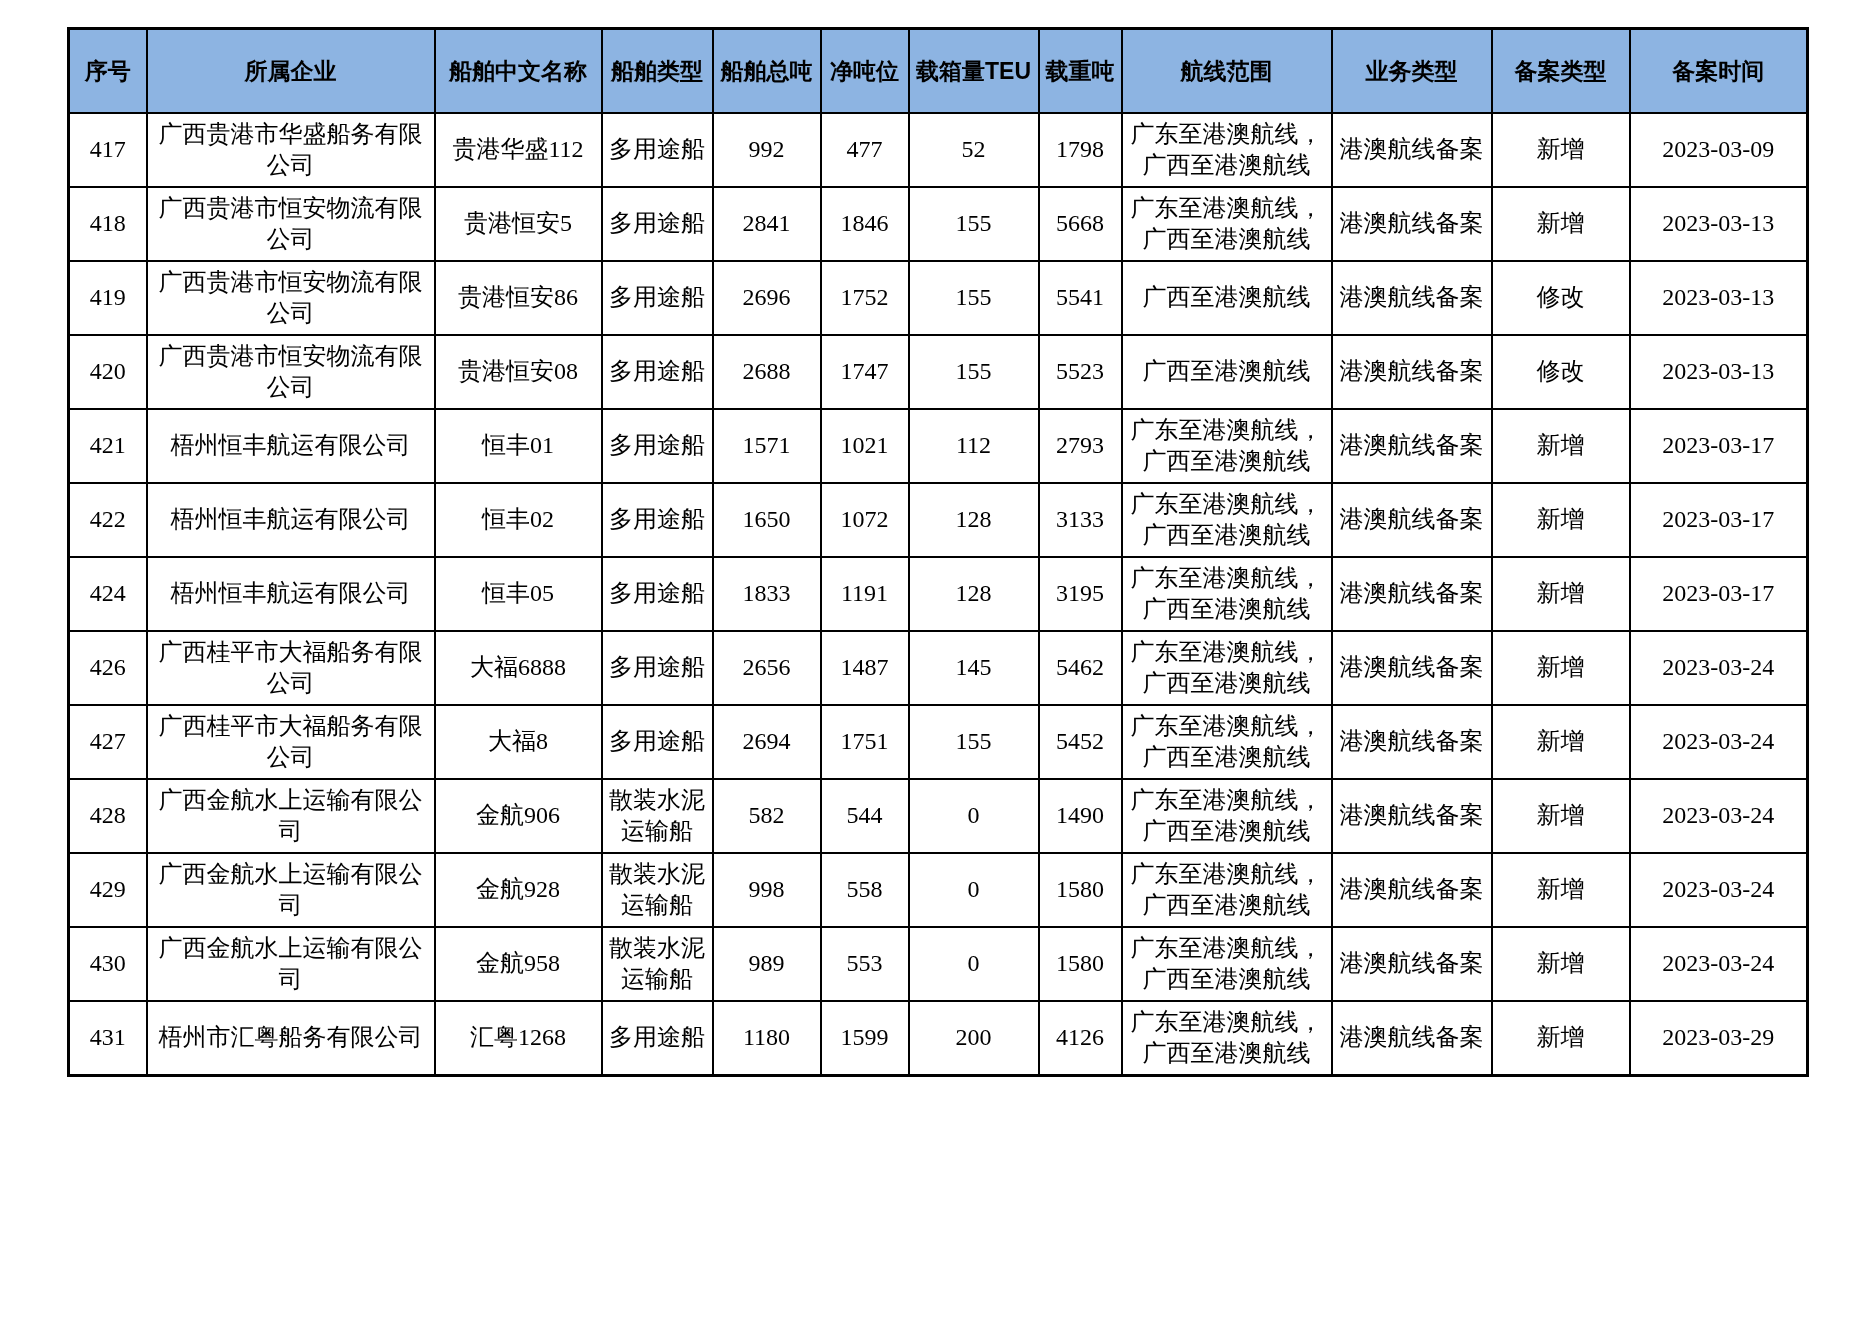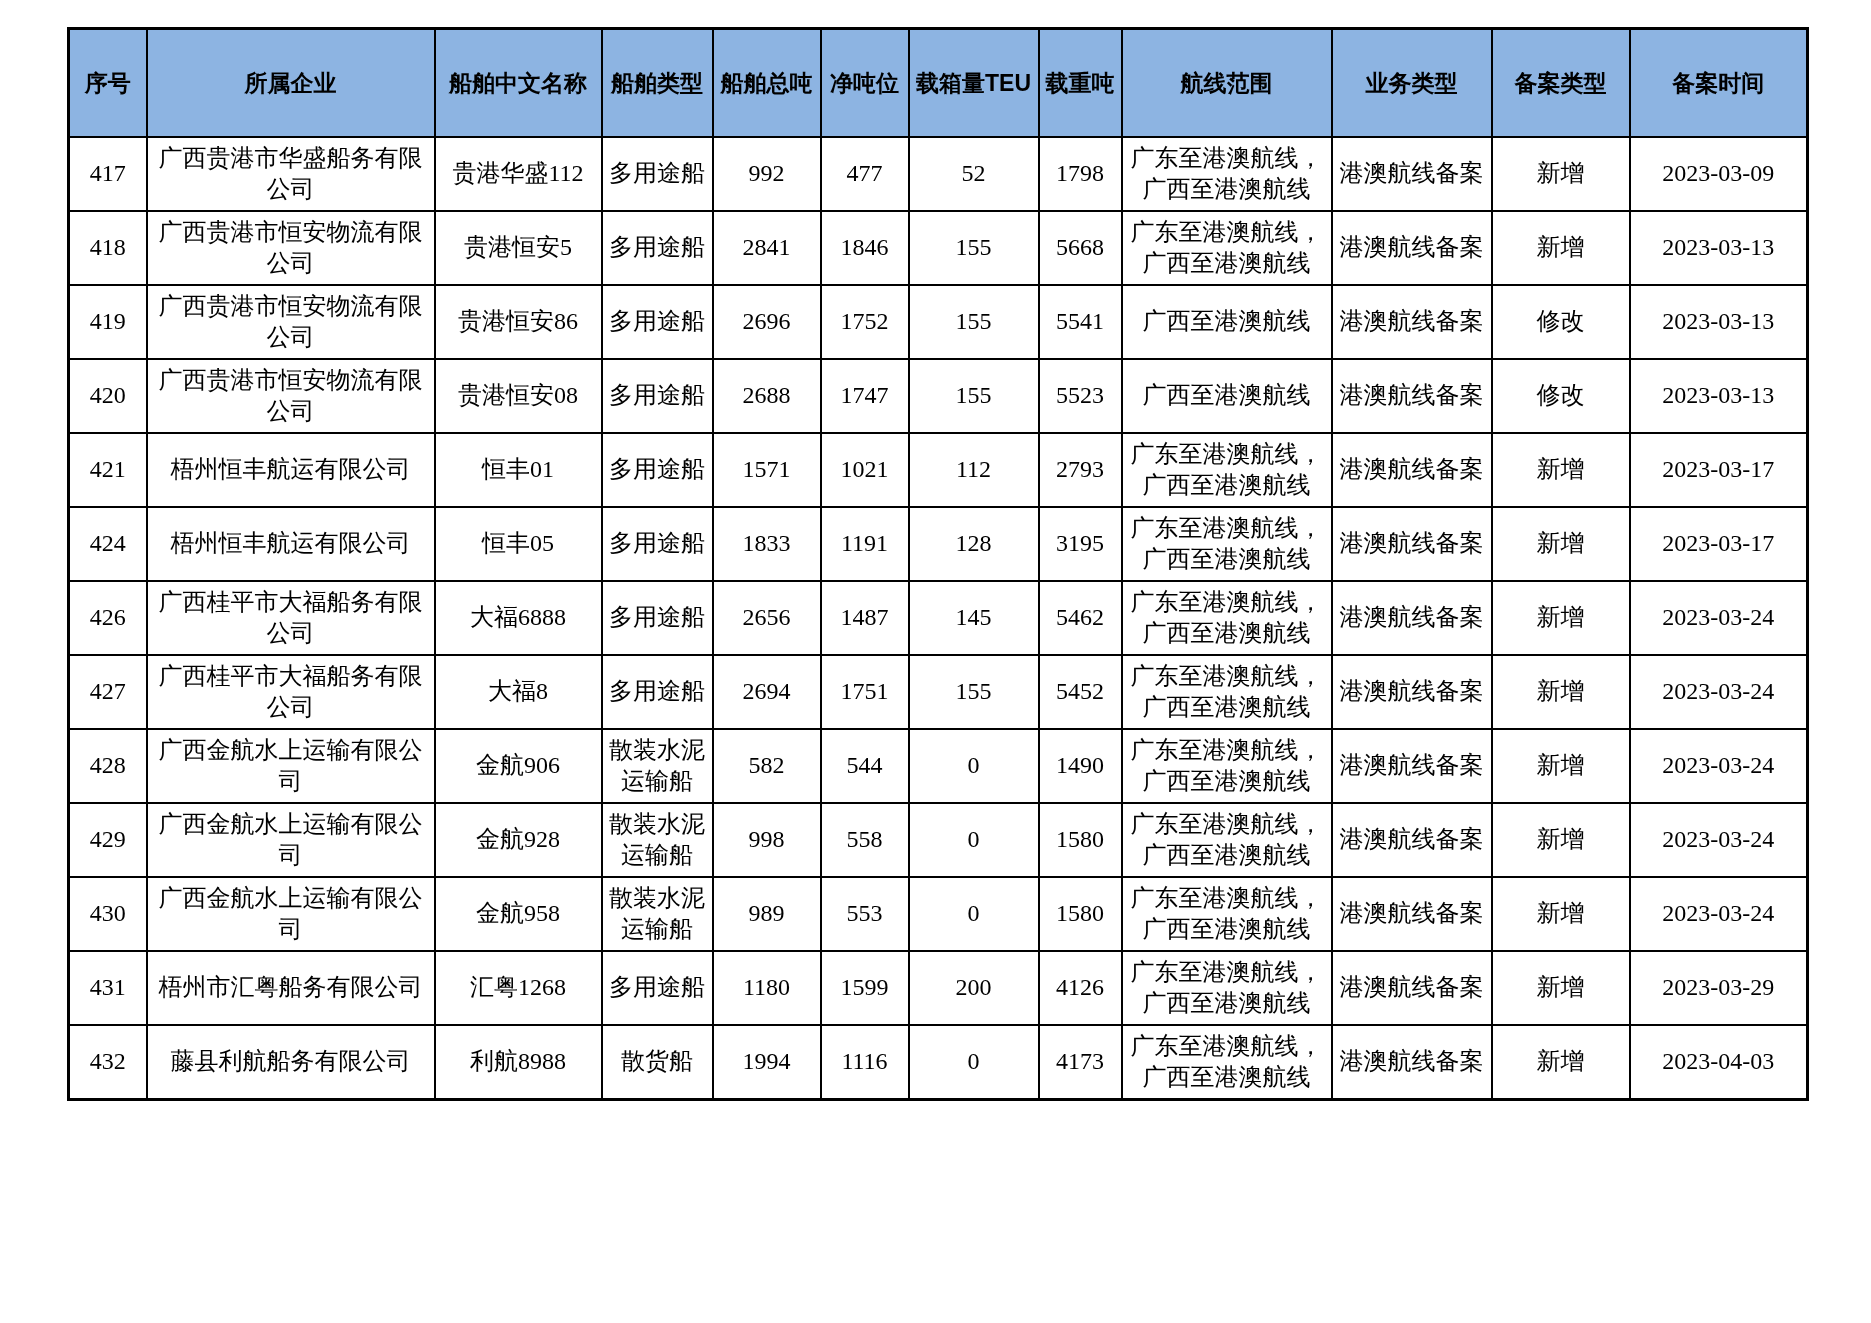--- a/index.html
+++ b/index.html
@@ -30,21 +30,21 @@
     text-align: center;
     vertical-align: middle;
     overflow: hidden;
   }
   .filing-table th {
     background: #8DB4E2;
     font-family: "Liberation Sans", "DejaVu Sans", sans-serif;
     font-weight: bold;
     font-size: 23px;
     height: 74px;
-    padding: 16px 2px;
+    padding: 4px 2px;
     line-height: 1.25;
   }
   .filing-table td {
     font-size: 24px;
     height: 72px;
     padding: 0 4px;
     line-height: 1.3;
   }
   
   .c0  { width: 78px;  }
@@ -160,20 +160,34 @@
           <td>1571</td>
           <td>1021</td>
           <td>112</td>
           <td>2793</td>
           <td>广东至港澳航线，广西至港澳航线</td>
           <td>港澳航线备案</td>
           <td>新增</td>
           <td>2023-03-17</td>
         </tr>
         <tr>
+          <td>422</td>
+          <td>梧州恒丰航运有限公司</td>
+          <td>恒丰02</td>
+          <td>多用途船</td>
+          <td>1650</td>
+          <td>1072</td>
+          <td>128</td>
+          <td>3133</td>
+          <td>广东至港澳航线，广西至港澳航线</td>
+          <td>港澳航线备案</td>
+          <td>新增</td>
+          <td>2023-03-17</td>
+        </tr>
+        <tr>
           <td>424</td>
           <td>梧州恒丰航运有限公司</td>
           <td>恒丰05</td>
           <td>多用途船</td>
           <td>1833</td>
           <td>1191</td>
           <td>128</td>
           <td>3195</td>
           <td>广东至港澳航线，广西至港澳航线</td>
           <td>港澳航线备案</td>
@@ -257,29 +271,15 @@
           <td>多用途船</td>
           <td>1180</td>
           <td>1599</td>
           <td>200</td>
           <td>4126</td>
           <td>广东至港澳航线，广西至港澳航线</td>
           <td>港澳航线备案</td>
           <td>新增</td>
           <td>2023-03-29</td>
         </tr>
-        <tr>
-          <td>432</td>
-          <td>藤县利航船务有限公司</td>
-          <td>利航8988</td>
-          <td>散货船</td>
-          <td>1994</td>
-          <td>1116</td>
-          <td>0</td>
-          <td>4173</td>
-          <td>广东至港澳航线，广西至港澳航线</td>
-          <td>港澳航线备案</td>
-          <td>新增</td>
-          <td>2023-04-03</td>
-        </tr>
       </tbody>
   </table>
 </div>
 
 </body></html>

